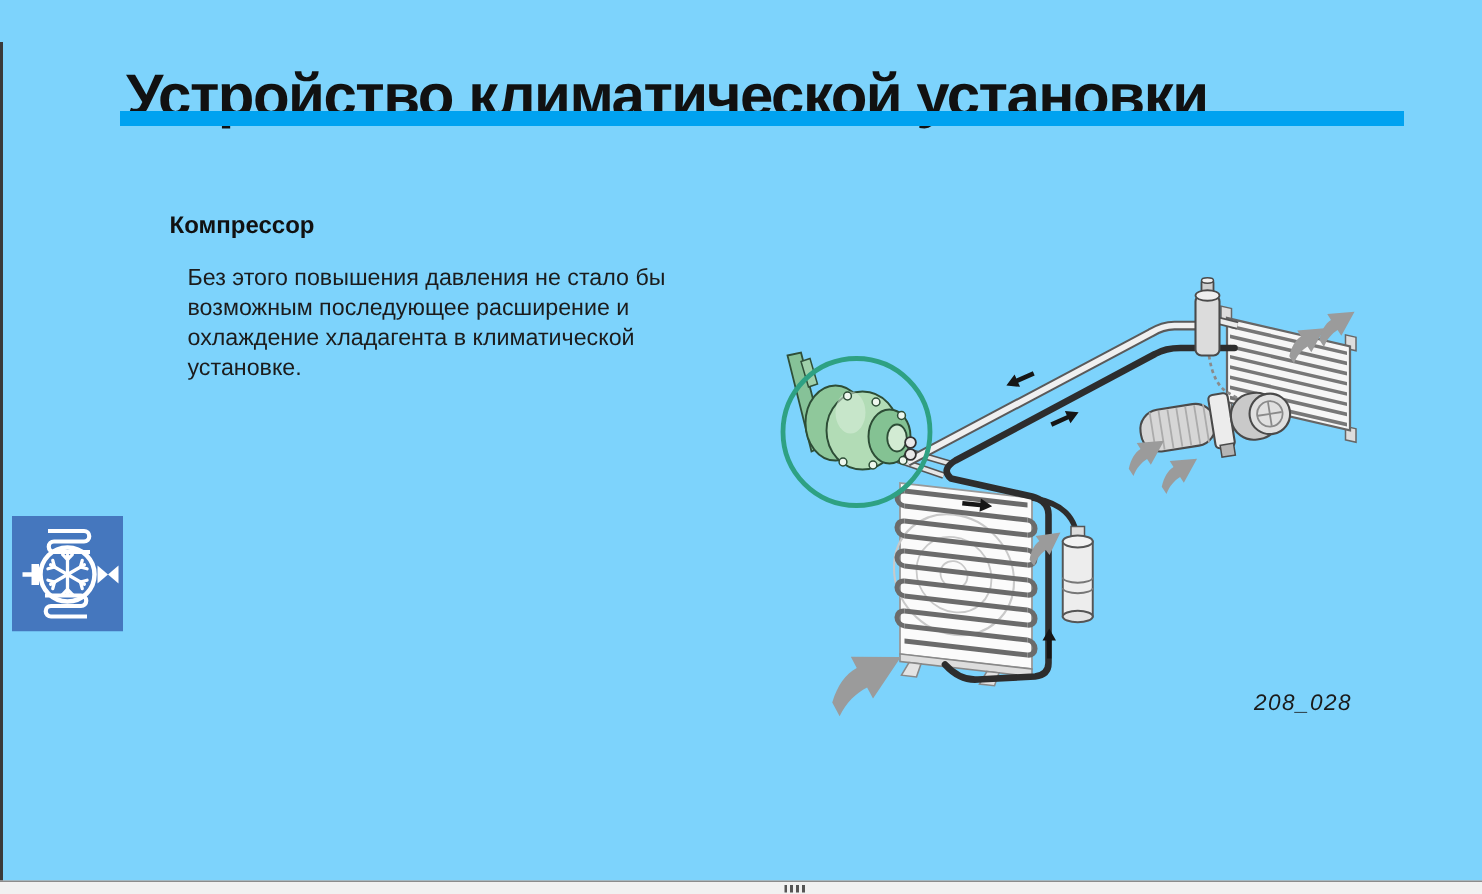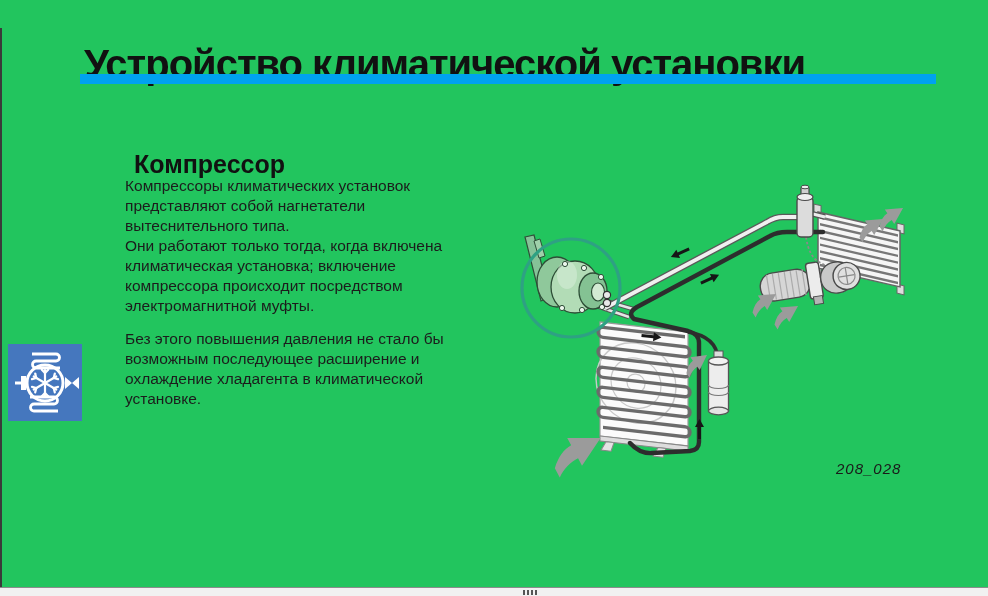--- a/index.html
+++ b/index.html
@@ -1,26 +1,26 @@
 <!DOCTYPE html>
 <html><head>
 <meta charset="utf-8">
 <style>
   html,body{margin:0;padding:0;background:#ffffff;}
   #page{
-    position:relative;width:988px;height:596px;background:#22c55e;overflow:hidden;
+    position:relative;width:988px;height:596px;background:#7dd3fc;overflow:hidden;
     font-family:"Liberation Sans",sans-serif;color:#1a1a1a;
   }
   .left-edge{position:absolute;left:0;top:28px;width:2px;height:568px;background:#3a3a3a;}
   .page-title{
     position:absolute;left:84px;top:15px;font-size:40px;font-weight:bold;
     letter-spacing:-1px;white-space:nowrap;color:#111;
   }
   .accent-bar{position:absolute;left:80px;top:74px;width:856px;height:10px;background:#00A2F0;}
-  .section-heading{position:absolute;left:134px;top:129px;font-size:25px;font-weight:bold;color:#111;}
+  .section-heading{position:absolute;left:113px;top:129px;font-size:16px;font-weight:bold;color:#111;}
   .body-col{position:absolute;left:125px;top:176px;width:372px;}
   .body-col p{
     margin:0 0 13px 0;font-size:15.5px;line-height:20px;white-space:pre-line;color:#1c1c1c;
   }
   .climate-icon{position:absolute;left:8px;top:344px;width:74px;height:77px;}
   .diagram{position:absolute;left:505px;top:180px;width:470px;height:300px;}
   .figure-caption{
     position:absolute;left:836px;top:460px;font-size:15px;font-style:italic;
     color:#1a1a1a;letter-spacing:1px;
   }
@@ -39,27 +39,20 @@
 <div id="page">
 
   <div class="left-edge"></div>
 
   <h1 class="page-title">Устройство климатической установки</h1>
   <div class="accent-bar"></div>
 
   <h2 class="section-heading">Компрессор</h2>
 
   <div class="body-col">
-    <p>Компрессоры климатических установок
-представляют собой нагнетатели
-вытеснительного типа.
-Они работают только тогда, когда включена
-климатическая установка; включение
-компрессора происходит посредством
-электромагнитной муфты.</p>
     <p>Без этого повышения давления не стало бы
 возможным последующее расширение и
 охлаждение хладагента в климатической
 установке.</p>
   </div>
 
   <svg class="climate-icon" viewBox="0 0 74 77">
     <rect width="74" height="77" fill="#4577BE"></rect>
     <circle cx="37" cy="39" r="18" stroke="#fff" stroke-width="3" fill="none"></circle>
     <path d="M24 10 h24 a3.5 3.5 0 0 1 0 7 h-20 a3.5 3.5 0 1 0 0 7 h24" stroke="#fff" stroke-width="2.8" fill="none"></path>

